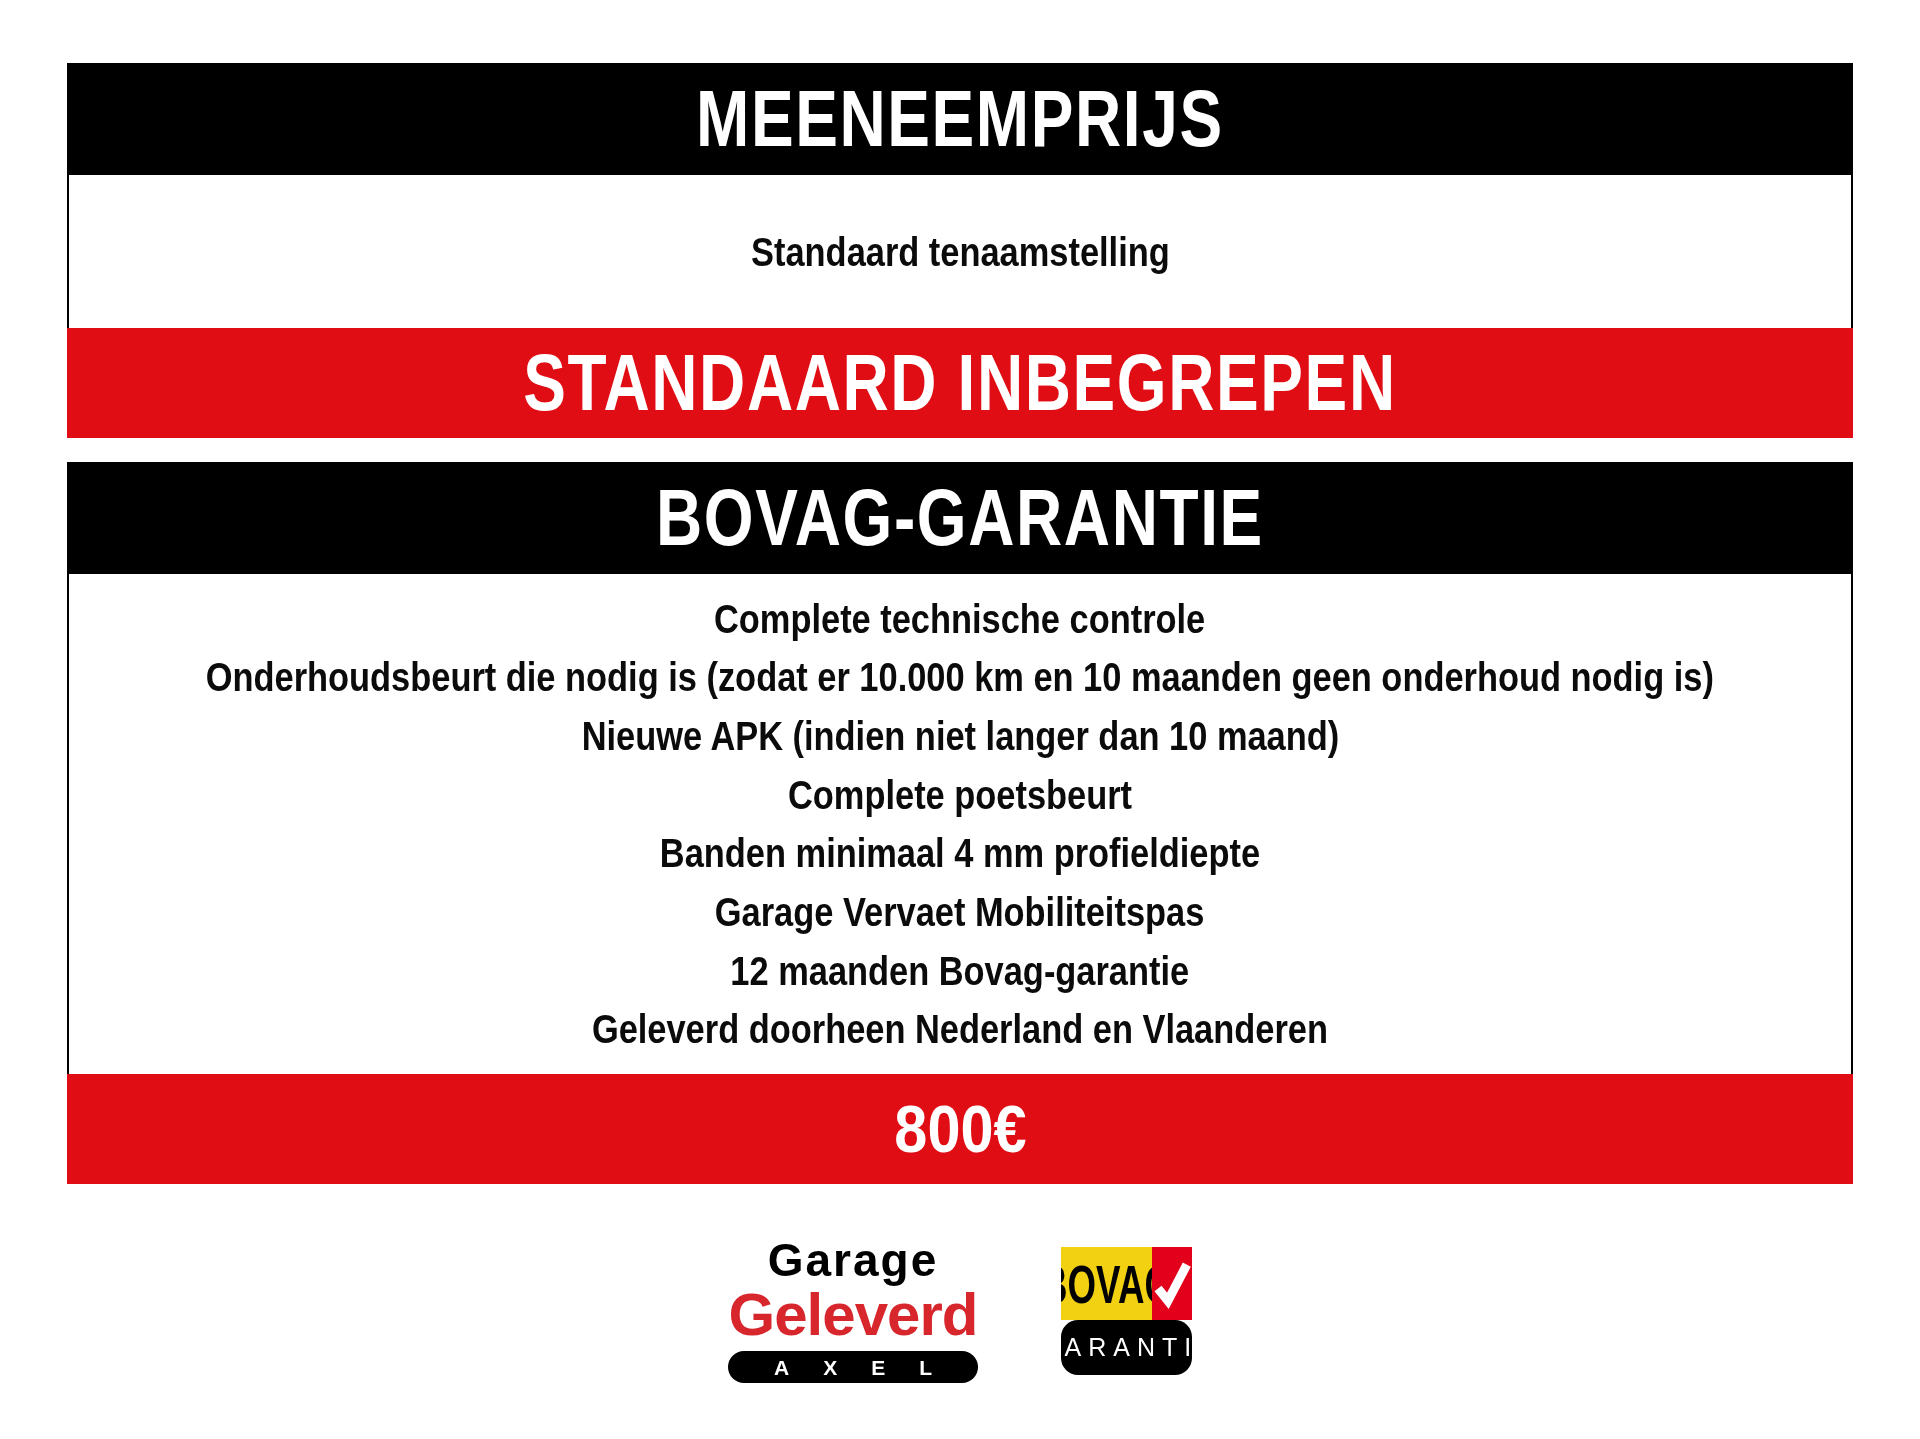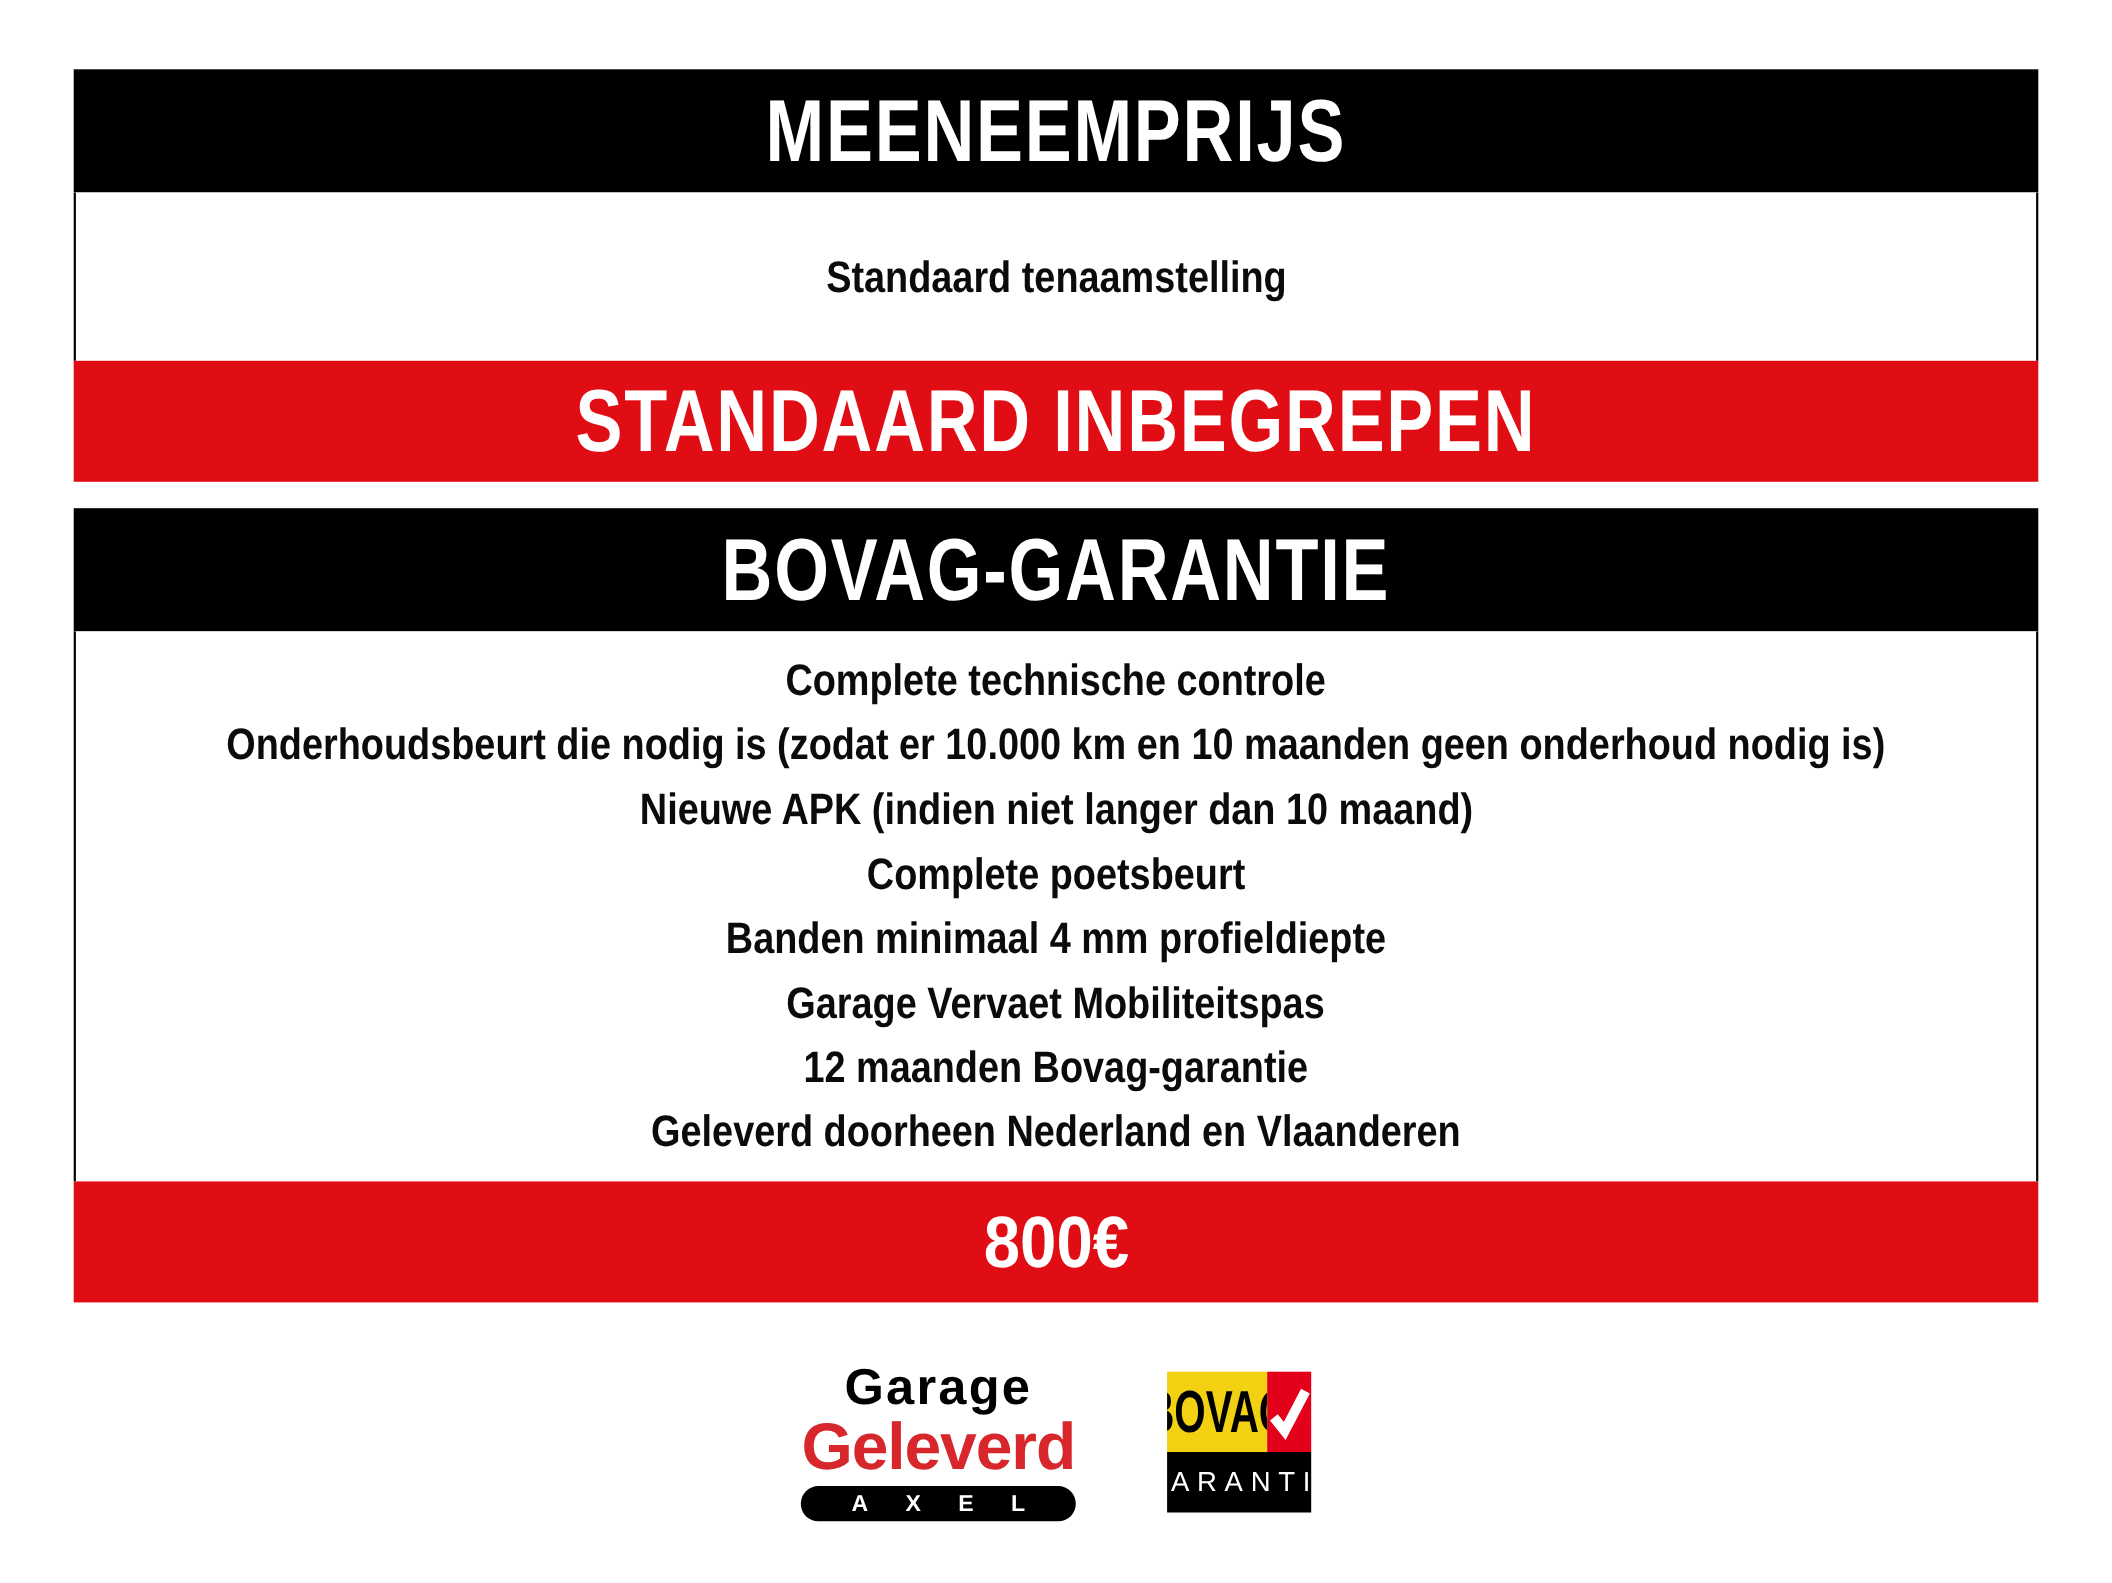--- a/index.html
+++ b/index.html
@@ -130,21 +130,21 @@
     white-space:nowrap;
   }
   .bv-red{
     width:48px;height:73px;
     background:var(--bovag-red);
     display:flex;align-items:center;justify-content:center;
   }
   .bv-strip{
     height:55px;
     background:var(--ink-black);
-    display:flex;align-items:center;justify-content:center;
+    display:flex;align-items:center;justify-content:center;border-radius:17px;
   }
   .bv-strip span{
     color:var(--white);
     font-size:25px;
     font-weight:normal;
     letter-spacing:7px;
     margin-right:-7px;
     white-space:nowrap;
   }
 </style>

